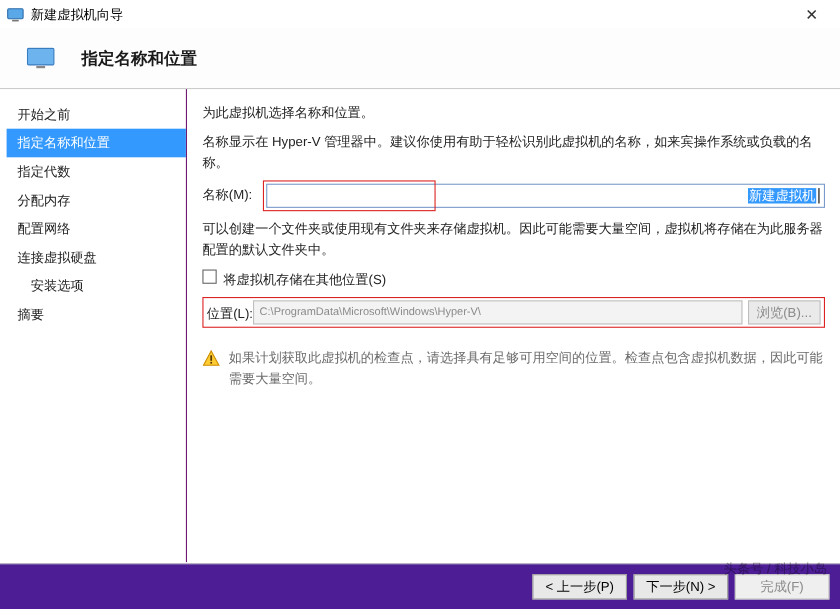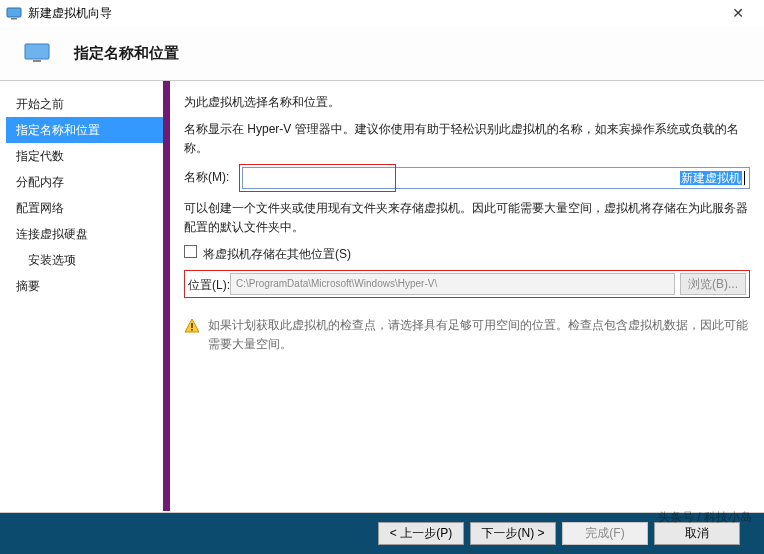--- a/index.html
+++ b/index.html
@@ -55,21 +55,21 @@
     font-weight: 600;
     color: #1a1a1a;
   }
   .body {
     display: flex;
     height: 430px;
   }
   .sidebar {
     width: 170px;
     padding: 10px 0 0 6px;
-    border-right: 7px solid #701a75;
+    border-right: 1px solid #701a75;
   }
   .nav-item {
     padding: 4px 8px 4px 10px;
     color: #222;
     cursor: pointer;
     line-height: 18px;
   }
   .nav-item.active {
     background: #3399ff;
     color: #fff;
@@ -177,23 +177,23 @@
     margin-top: 2px;
   }
   .footer {
     position: absolute;
     bottom: 0; left: 0; right: 0;
     height: 42px;
     border-top: 1px solid #ccc;
     display: flex;
     align-items: center;
     justify-content: flex-end;
-    padding-right: 24px;
+    padding-right: 10px;
     gap: 6px;
-    background: #0c4a6e;
+    background: #4c1d95;
   }
   .btn {
     min-width: 86px;
     height: 23px;
     border: 1px solid #9c9c9c;
     background: #e8e8e8;
     font-size: 12px;
     text-align: center;
     line-height: 21px;
     padding: 0 8px;
@@ -282,16 +282,15 @@
       </span>
       <span>如果计划获取此虚拟机的检查点，请选择具有足够可用空间的位置。检查点包含虚拟机数据，因此可能需要大量空间。</span>
     </div>
   </div>
 </div>
 
 <div class="footer">
   <span class="btn">&lt; 上一步(P)</span>
   <span class="btn">下一步(N) &gt;</span>
   <span class="btn disabled">完成(F)</span>
-  <span class="btn">取消</span>
 </div>
 
 <div class="watermark">头条号 / 科技小岛</div>
 
 </body></html>

